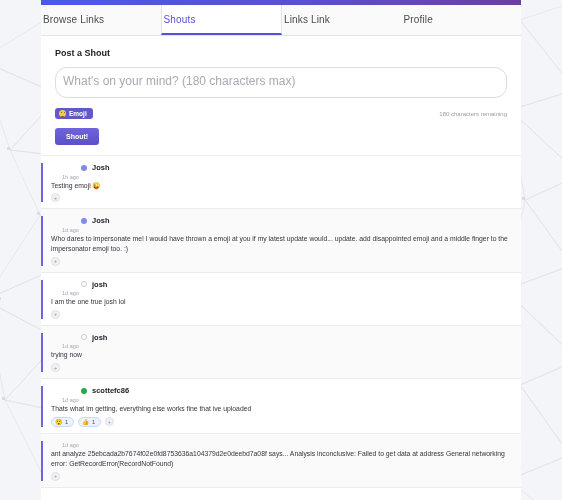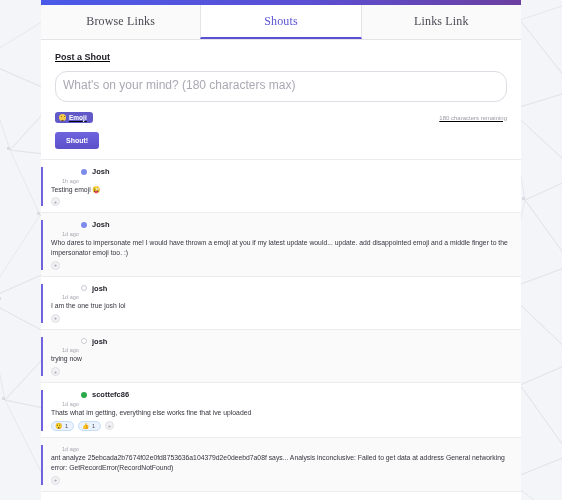--- a/index.html
+++ b/index.html
@@ -13,31 +13,30 @@
   }
   #bg-pattern { position:absolute; inset:0; z-index:0; }
   #page-wrap {
     position:absolute; left:41px; top:0; width:480px; min-height:500px;
     background:#fff; z-index:1;
     display:flex; flex-direction:column;
   }
   .topbar { height:5px; background:linear-gradient(90deg,#4a5ae8 0%,#5b4fd4 55%,#6b3fa0 100%); flex:none; }
   .tabs { display:flex; background:#fafafa; border-bottom:1px solid #e3e3e8; flex:none; }
   .tab {
-    flex:1; text-align:center; font-size:12px; color:#4a4a55;
+    flex:1; font-size:10px; color:#4a4a55;
     padding:9px 2px 8px; cursor:pointer; border-bottom:2px solid transparent;
     letter-spacing:.15px;
-    font-family:Liberation Serif, serif;
   }
   .tab.active {
     background:#fff; color:#5a52d5;
     border-bottom:2px solid #5a52d5;
     border-left:1px solid #e3e3e8; border-right:1px solid #e3e3e8;
   }
-  .compose { padding:12px 14px 10px; background:#fff; border-bottom:1px solid #ececf1;text-decoration:underline; }
+  .compose { padding:12px 14px 10px; background:#fff; border-bottom:1px solid #ececf1; }
   .compose-title { font-size:9px; font-weight:bold; color:#23232b; margin:0 0 9px; }
   .shout-input {
     width:100%; height:31px; resize:none;
     border:1px solid #dcdce3; border-radius:12px;
     padding:6px 7px; font-size:12px; color:#33333d;
     font-family:"Liberation Sans", sans-serif; outline:none;
   }
   .shout-input::placeholder { color:#a9a9b4; }
   .ctrl-row { display:flex; align-items:center; justify-content:space-between; margin-top:6px; }
   .emoji-btn {
@@ -123,20 +122,21 @@
 </svg>
 
 <div id="page-wrap">
 
   <div class="topbar"></div>
 
   <nav class="tabs">
     <div class="tab">Browse Links</div>
     <div class="tab active">Shouts</div>
     <div class="tab">Links Link</div>
+    <div class="tab">Profile</div>
   </nav>
 
   <section class="compose">
     <h2 class="compose-title">Post a Shout</h2>
     <textarea class="shout-input" placeholder="What's on your mind? (180 characters max)" style=""></textarea>
     <div class="ctrl-row">
       <button class="emoji-btn">
         <span class="smiley"></span>
         <span class="lbl">Emoji</span>
       </button>

